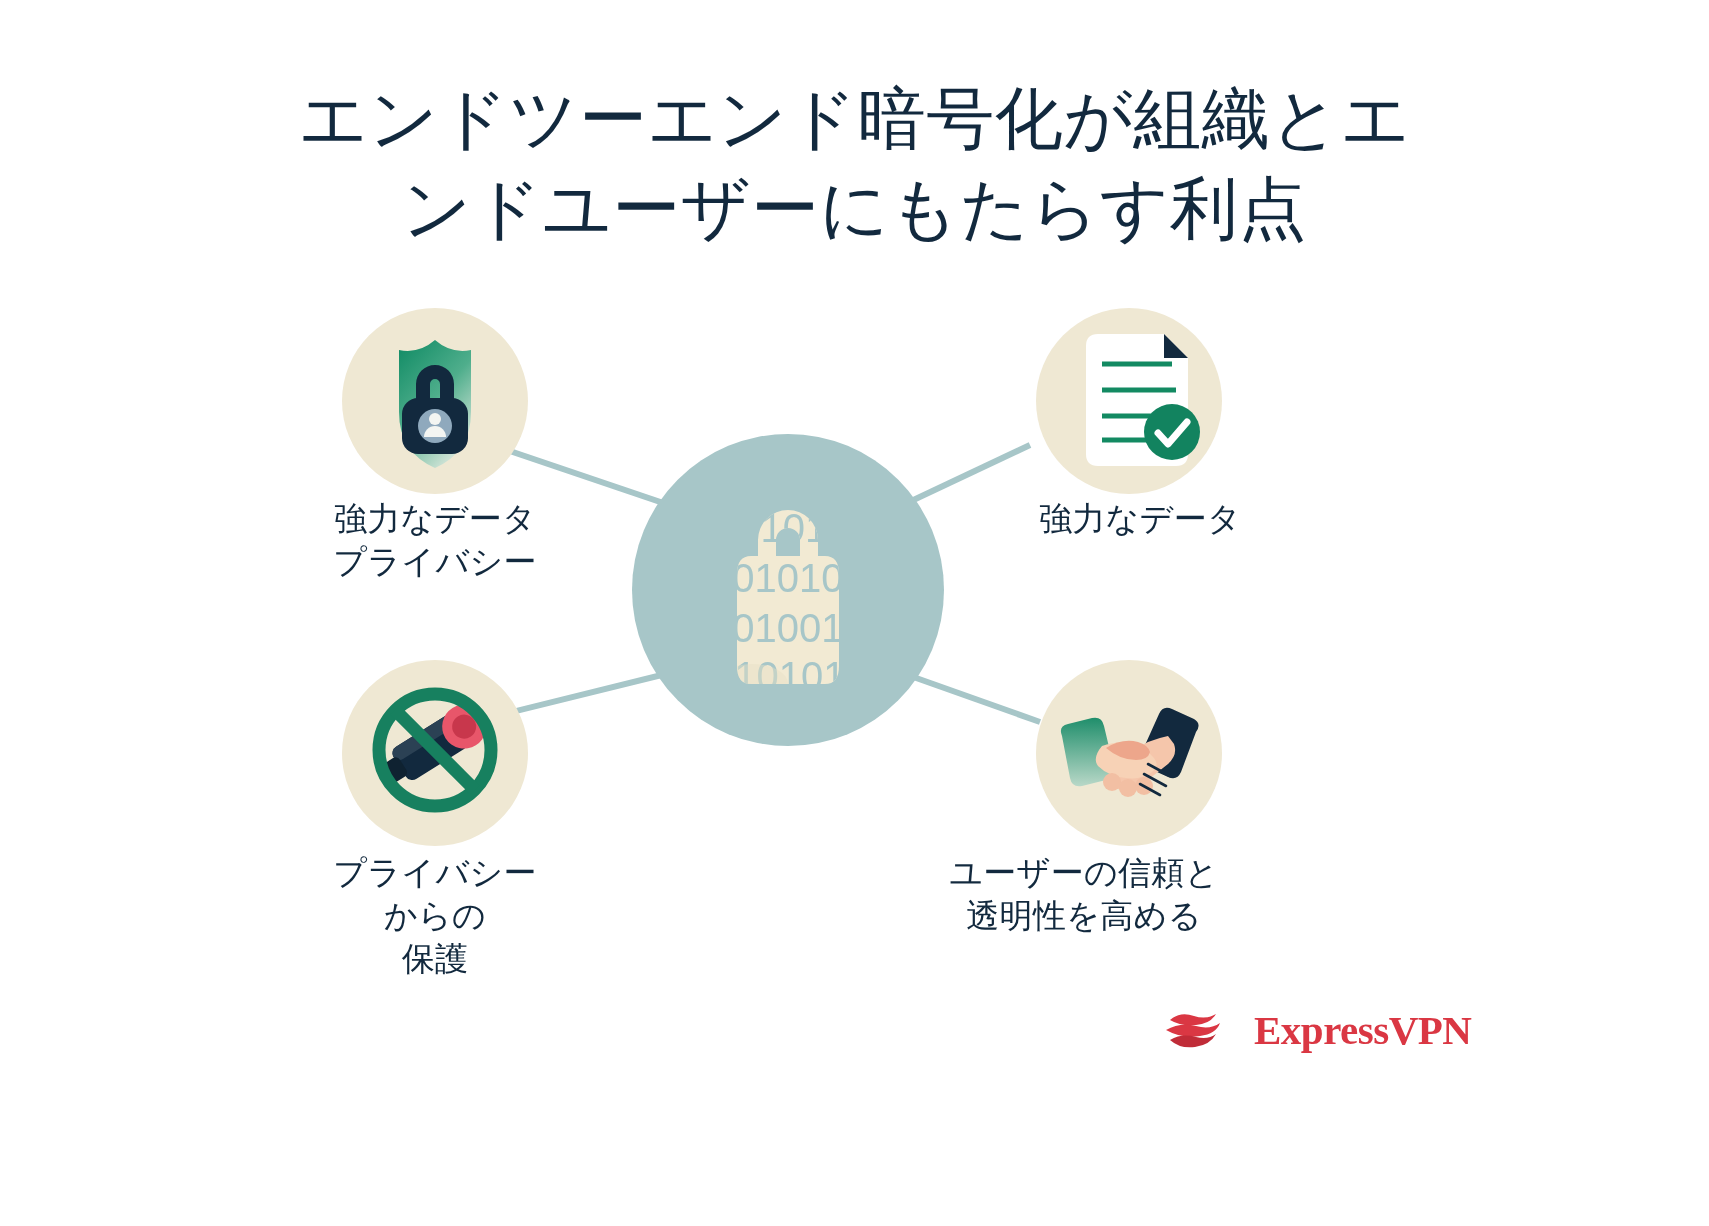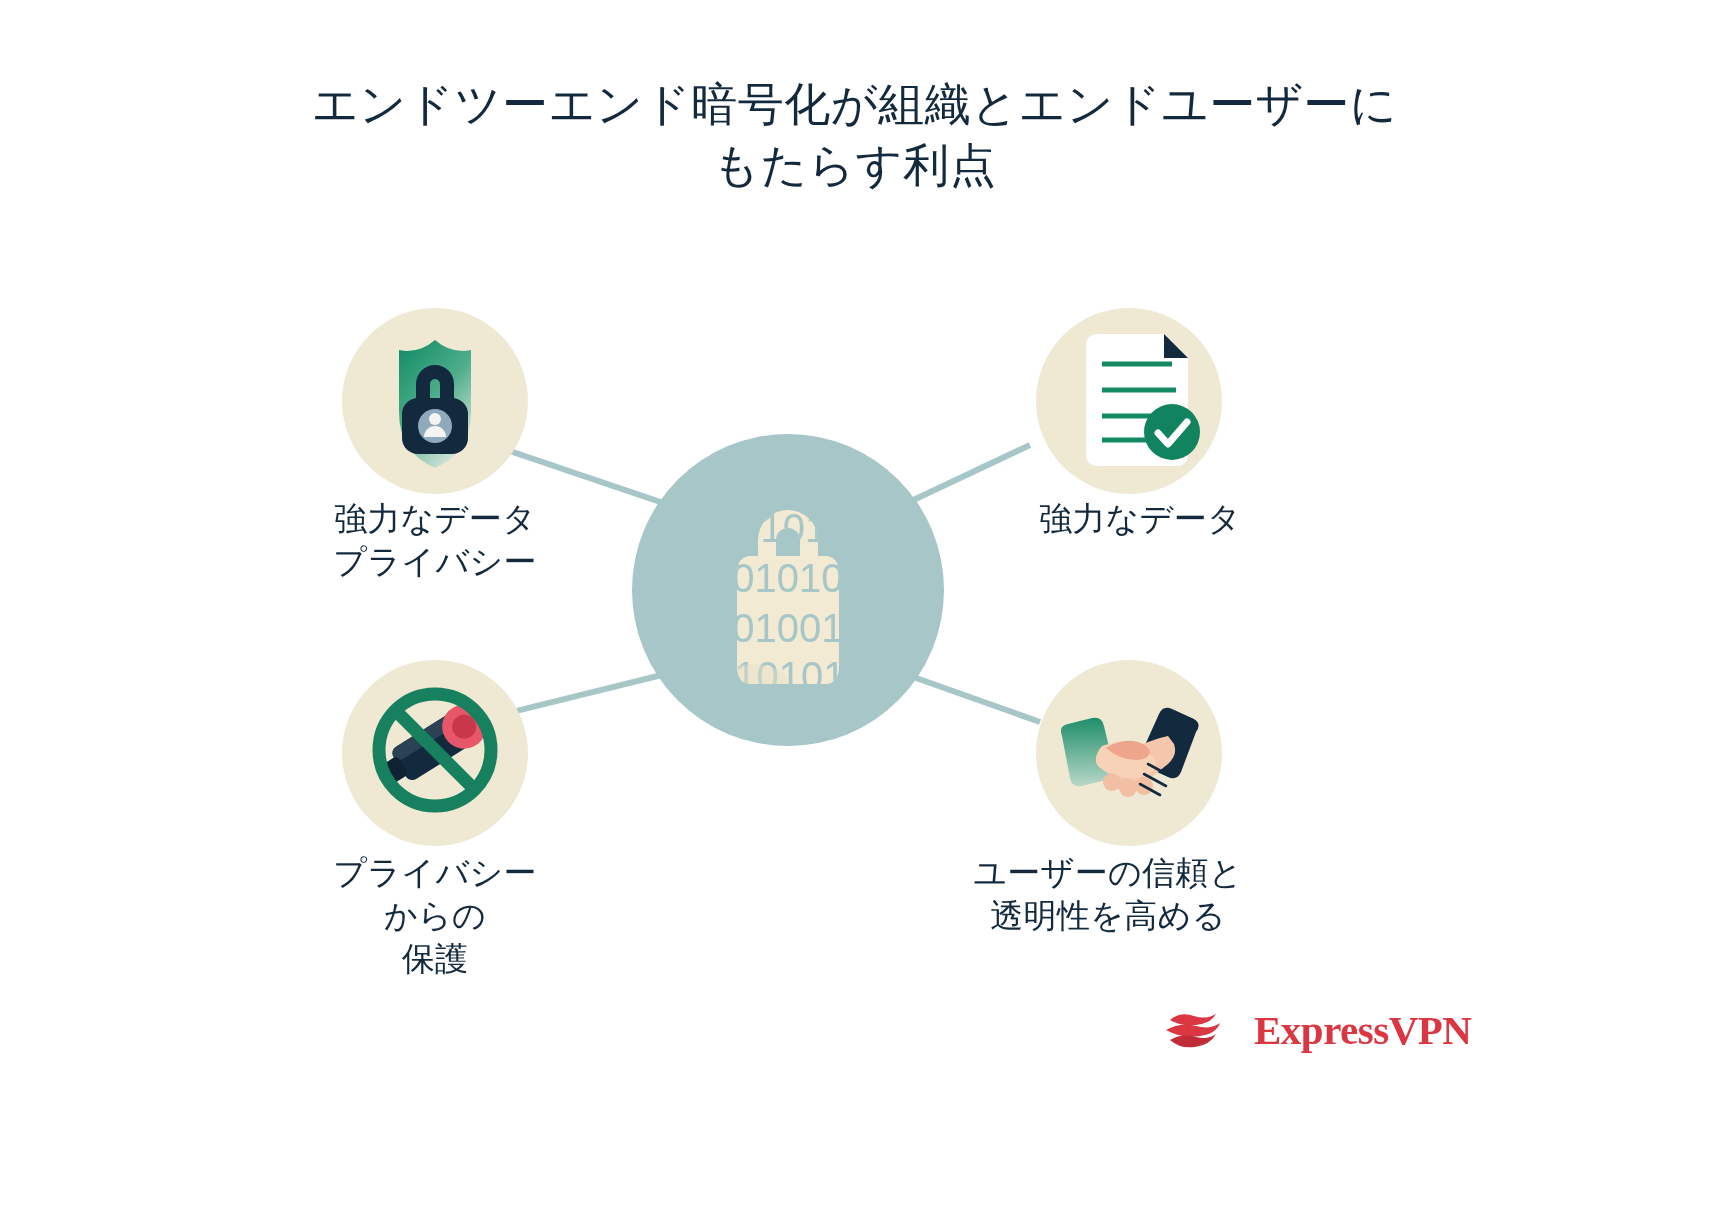--- a/index.html
+++ b/index.html
@@ -17,21 +17,21 @@
   }
 
   
   .title {
     position: absolute;
     left: 50%;
     transform: translateX(-50%);
     top: 74px;
     width: 1120px;
     text-align: center;
-    font-size: 46px;
+    font-size: 68px;
     line-height: 1.32;
     font-weight: 400;
     letter-spacing: 0.5px;
     color: #12293e;
   }
 
   
   .stage {
     position: absolute;
     left: 0;
@@ -89,21 +89,21 @@
   #node-privacy-icon   { left: 342px;  top: 308px; }
   #node-privacy-label  { left: 268px;  top: 498px; width: 334px; font-family: Liberation Serif, serif; }
 
   #node-compliance-icon  { left: 1036px; top: 308px; }
   #node-compliance-label { left: 950px;  top: 498px; width: 380px; }
 
   #node-protection-icon  { left: 342px;  top: 660px; }
   #node-protection-label { left: 268px;  top: 852px; width: 334px; }
 
   #node-trust-icon   { left: 1036px; top: 660px; }
-  #node-trust-label  { left: 901px;  top: 852px; width: 414px; }
+  #node-trust-label  { left: 877px;  top: 852px; width: 414px; }
 
   
   .logo {
     position: absolute;
     left: 1162px;
     top: 1006px;
     display: flex;
     align-items: center;
     gap: 30px;
   }

